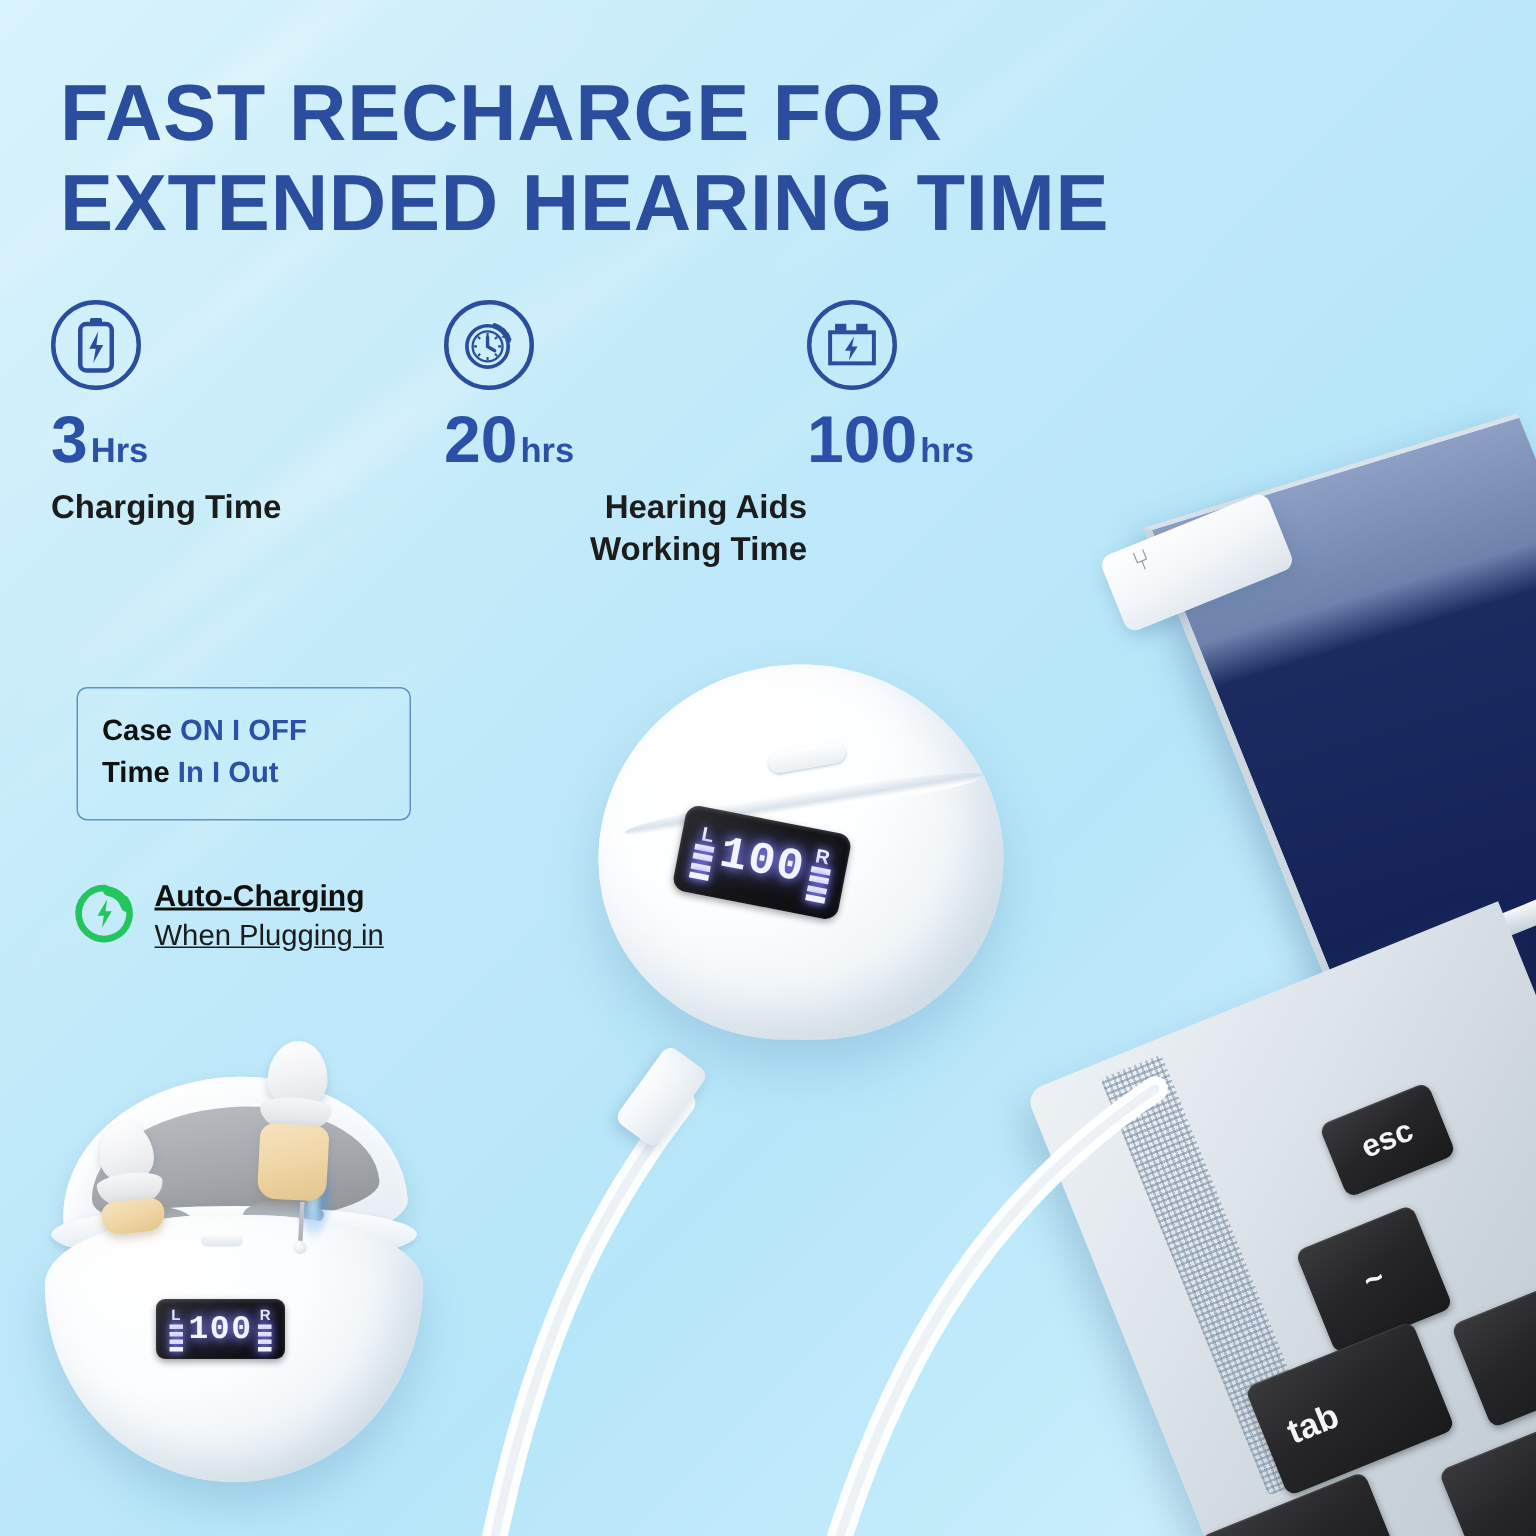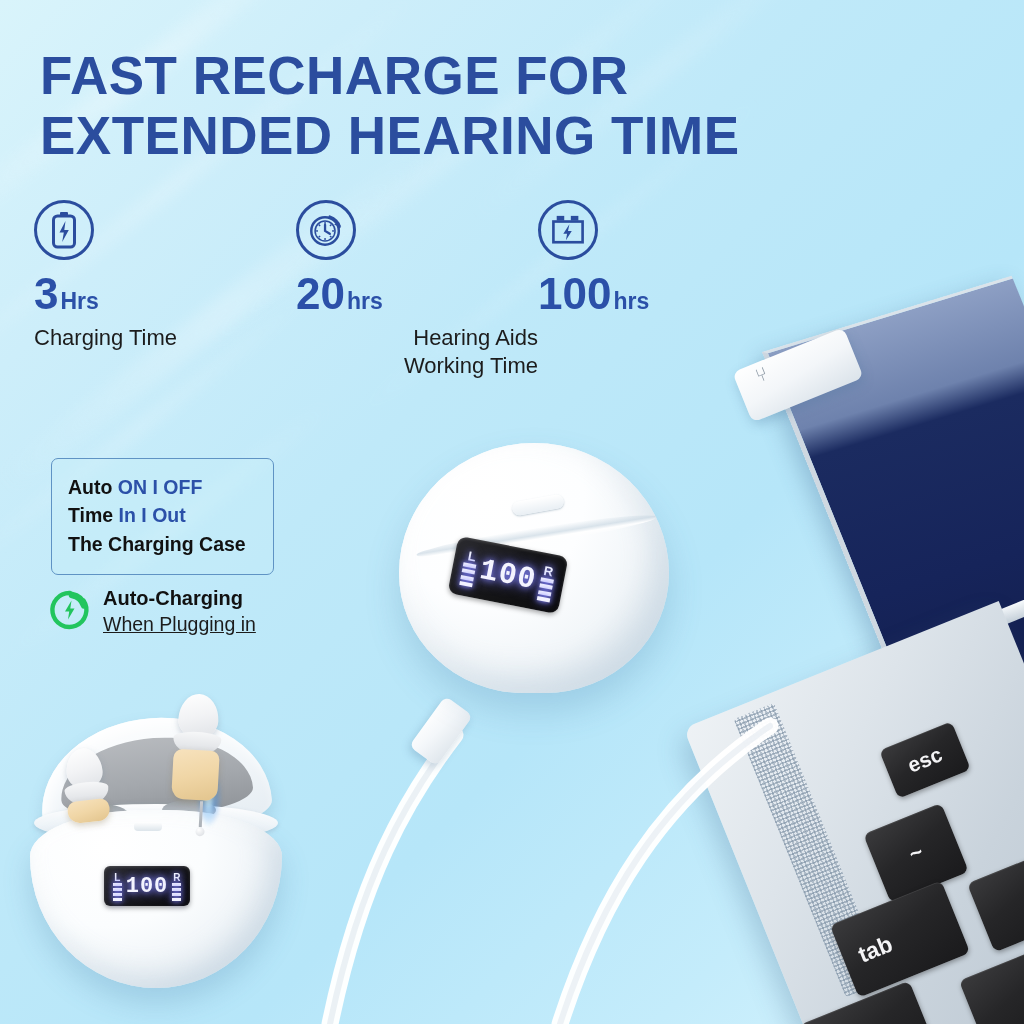--- a/index.html
+++ b/index.html
@@ -43,33 +43,34 @@
     display:flex; align-items:center; justify-content:center;
   }
   .bignum{
     margin-top:12px; color:#2b50a8; font-weight:bold;
     font-size:44px; line-height:1; display:flex; align-items:baseline;
   }
   .bignum .unit{ font-size:23px; margin-left:2px; letter-spacing:0; }
   .stat-desc{
     margin-top:8px; color:#1c1c1c; font-size:22px; line-height:1.28;
     white-space:pre-line;
+    font-weight:bold;
   }
 
   
   .autobox{
     position:absolute; left:51px; top:458px; width:223px; padding:14px 16px 16px 16px;
     border:1.6px solid #5f93c4; border-radius:7px; background:rgba(200,238,250,.30);
   }
   .autobox .line{ color:#111; font-weight:bold; font-size:19.5px; line-height:1.45; white-space:nowrap; }
   .autobox .hl{ color:#2b50a8; }
 
   
   .autocharge{ position:absolute; left:48px; top:586px; display:flex; align-items:center; gap:11px; }
-  .ac-text .t1{ color:#111; font-weight:bold; font-size:20px; line-height:1.2; }
+  .ac-text .t1{ color:#111; font-weight:bold; font-size:20px; line-height:1.2;text-decoration:underline; }
   .ac-text .t2{ color:#1c1c1c; font-size:19.5px; line-height:1.3; margin-top:2px;text-decoration:underline; }
 
   
   .photo{ position:absolute; inset:0; pointer-events:none; }
 
   
   .case-main{
     position:absolute; left:399px; top:443px; width:270px; height:250px;
     border-radius:50% 50% 46% 46% / 52% 52% 48% 48%;
     background:
@@ -443,26 +444,25 @@
     </div>
     <div class="bignum">
       <span>100</span>
       <span class="unit">hrs</span>
     </div>
   </div>
 </div>
 
 <div class="autobox">
   <div class="line">
-    <span>Auto </span><span class="hl">ON I OFF</span>
+    <span>Case </span><span class="hl">ON I OFF</span>
   </div>
   <div class="line">
     <span>Time </span><span class="hl">In I Out</span>
   </div>
-  <div class="line">The Charging Case</div>
 </div>
 
 <div class="autocharge">
   <span>
     <svg width="44" height="44" viewBox="0 0 44 44">
       <path d="M22 5 A17 17 0 1 0 35.5 12.5" stroke="#22c55e" stroke-width="4.4" fill="none" stroke-linecap="round"></path>
       <path d="M24 7 A15.5 15.5 0 0 1 36 17.5" stroke="#22c55e" stroke-width="6.5" fill="none" stroke-linecap="round"></path>
       <path d="M23.5 12.5 L17 23.5 L21.2 23.5 L20 31.5 L26.5 20.5 L22.3 20.5 Z" fill="#22c55e"></path>
     </svg>
   </span>

